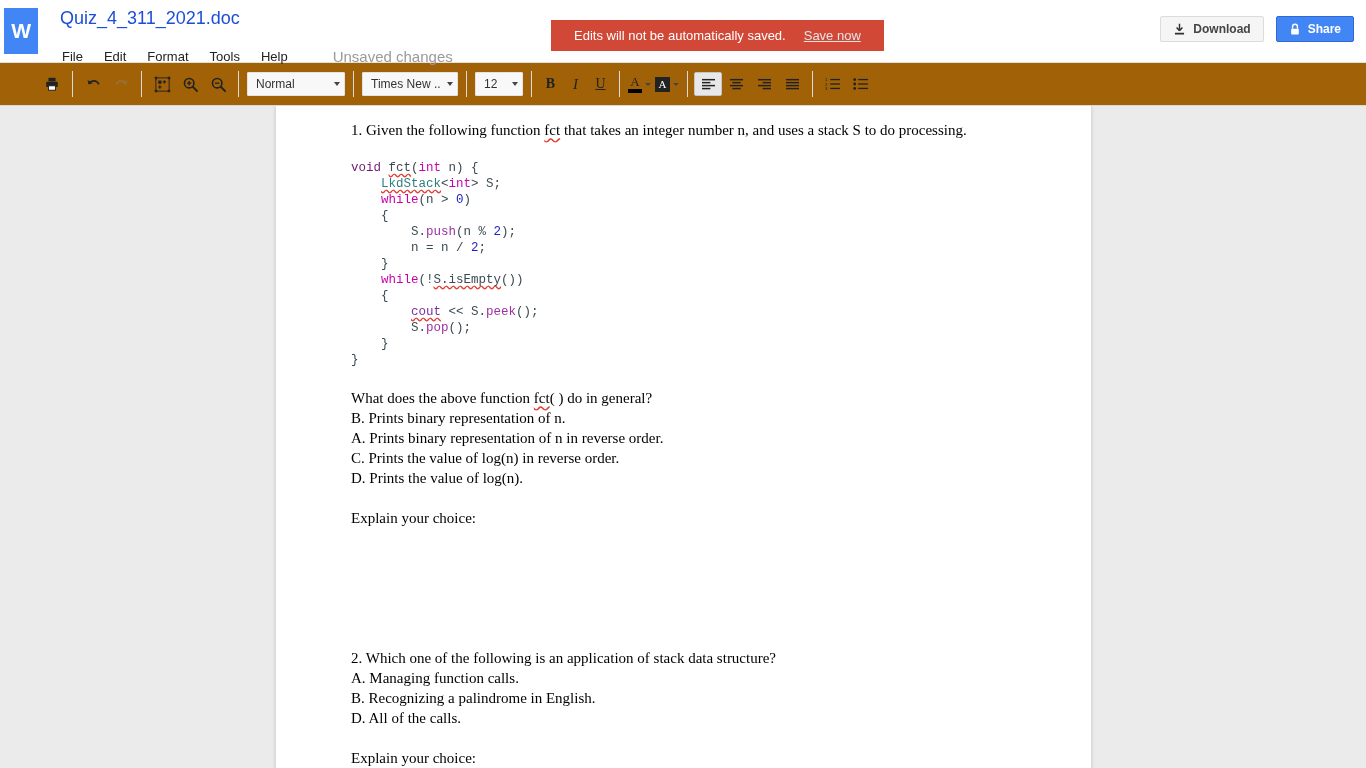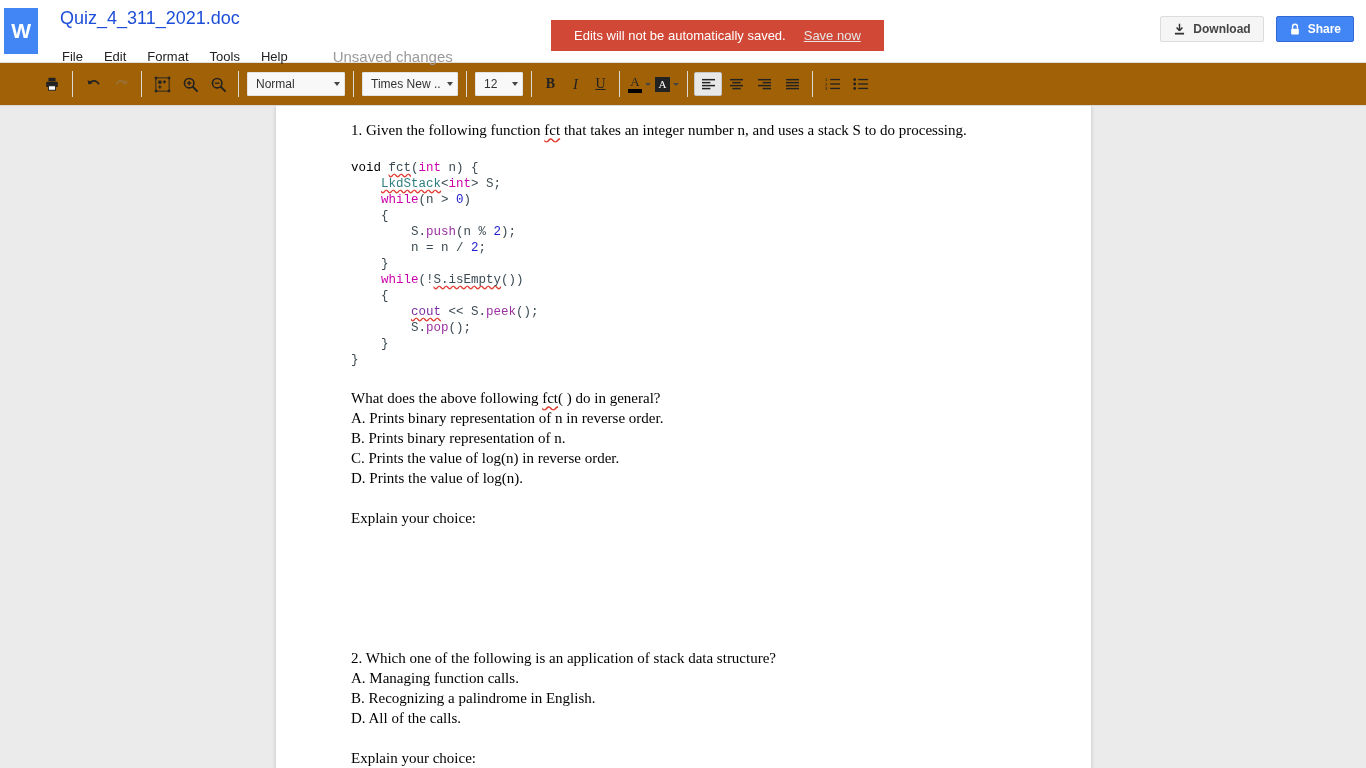--- a/index.html
+++ b/index.html
@@ -265,21 +265,21 @@
 
   
   .code {
     font-family: "Liberation Mono", monospace;
     font-size: 12.5px;
     line-height: 16px;
     color: #3b4a52;
     margin: 0;
     white-space: pre;
   }
-  .k-type   { color: #000000; margin-top: 40px; }      
+  .k-type   { color: #701a75; margin-top: 40px; }      
   .k-kw     { color: #cc00aa; }      
   .k-int    { color: #cc00aa; }      
   .k-cls    { color: #2e7d7d; }      
   .k-num    { color: #2222cc; }      
   .k-fn     { color: #9b30a0; }      
   .k-std    { color: #7a2fa0; }      
   .k-plain  { color: #3b4a52; }
   .sq-red {
     text-decoration: underline;
     text-decoration-style: wavy;
@@ -532,23 +532,23 @@
     <div class="page-body">
 
       <p class="p"><span>1. Given the following function </span><span class="sq-red">fct</span><span> that takes an integer number n, and uses a stack S to do processing.</span></p>
 
       <div class="blank"></div>
 
       <div class="code"><div class="code-line"><span class="k-type">void</span> <span class="k-plain sq-red">fct</span><span class="k-plain">(</span><span class="k-int">int</span><span class="k-plain"> n) {</span></div><div class="code-line"><span class="k-plain">    </span><span class="k-cls sq-red">LkdStack</span><span class="k-plain">&lt;</span><span class="k-int">int</span><span class="k-plain">&gt; S;</span></div><div class="code-line"><span class="k-plain">    </span><span class="k-kw">while</span><span class="k-plain">(n &gt; </span><span class="k-num">0</span><span class="k-plain">)</span></div><div class="code-line k-plain">    {</div><div class="code-line"><span class="k-plain">        S.</span><span class="k-fn">push</span><span class="k-plain">(n % </span><span class="k-num">2</span><span class="k-plain">);</span></div><div class="code-line"><span class="k-plain">        n = n / </span><span class="k-num">2</span><span class="k-plain">;</span></div><div class="code-line k-plain">    }</div><div class="code-line"><span class="k-plain">    </span><span class="k-kw">while</span><span class="k-plain">(!</span><span class="k-plain sq-red">S.isEmpty</span><span class="k-plain">())</span></div><div class="code-line k-plain">    {</div><div class="code-line"><span class="k-plain">        </span><span class="k-std sq-red">cout</span><span class="k-plain"> &lt;&lt; S.</span><span class="k-fn">peek</span><span class="k-plain">();</span></div><div class="code-line"><span class="k-plain">        S.</span><span class="k-fn">pop</span><span class="k-plain">();</span></div><div class="code-line k-plain">    }</div><div class="code-line k-plain">}</div></div>
 
       <div class="blank"></div>
 
-      <p class="p"><span>What does the above following </span><span class="sq-red">fct</span><span>( ) do in general?</span></p>
+      <p class="p"><span>What does the above function </span><span class="sq-red">fct</span><span>( ) do in general?</span></p>
+      <p class="p">B. Prints binary representation of n.</p>
       <p class="p">A. Prints binary representation of n in reverse order.</p>
-      <p class="p">B. Prints binary representation of n.</p>
       <p class="p">C. Prints the value of log(n) in reverse order.</p>
       <p class="p">D. Prints the value of log(n).</p>
 
       <div class="blank"></div>
 
       <p class="p">Explain your choice:</p>
 
       <div class="blank-lg"></div>
 
       <p class="p">2. Which one of the following is an application of stack data structure?</p>

